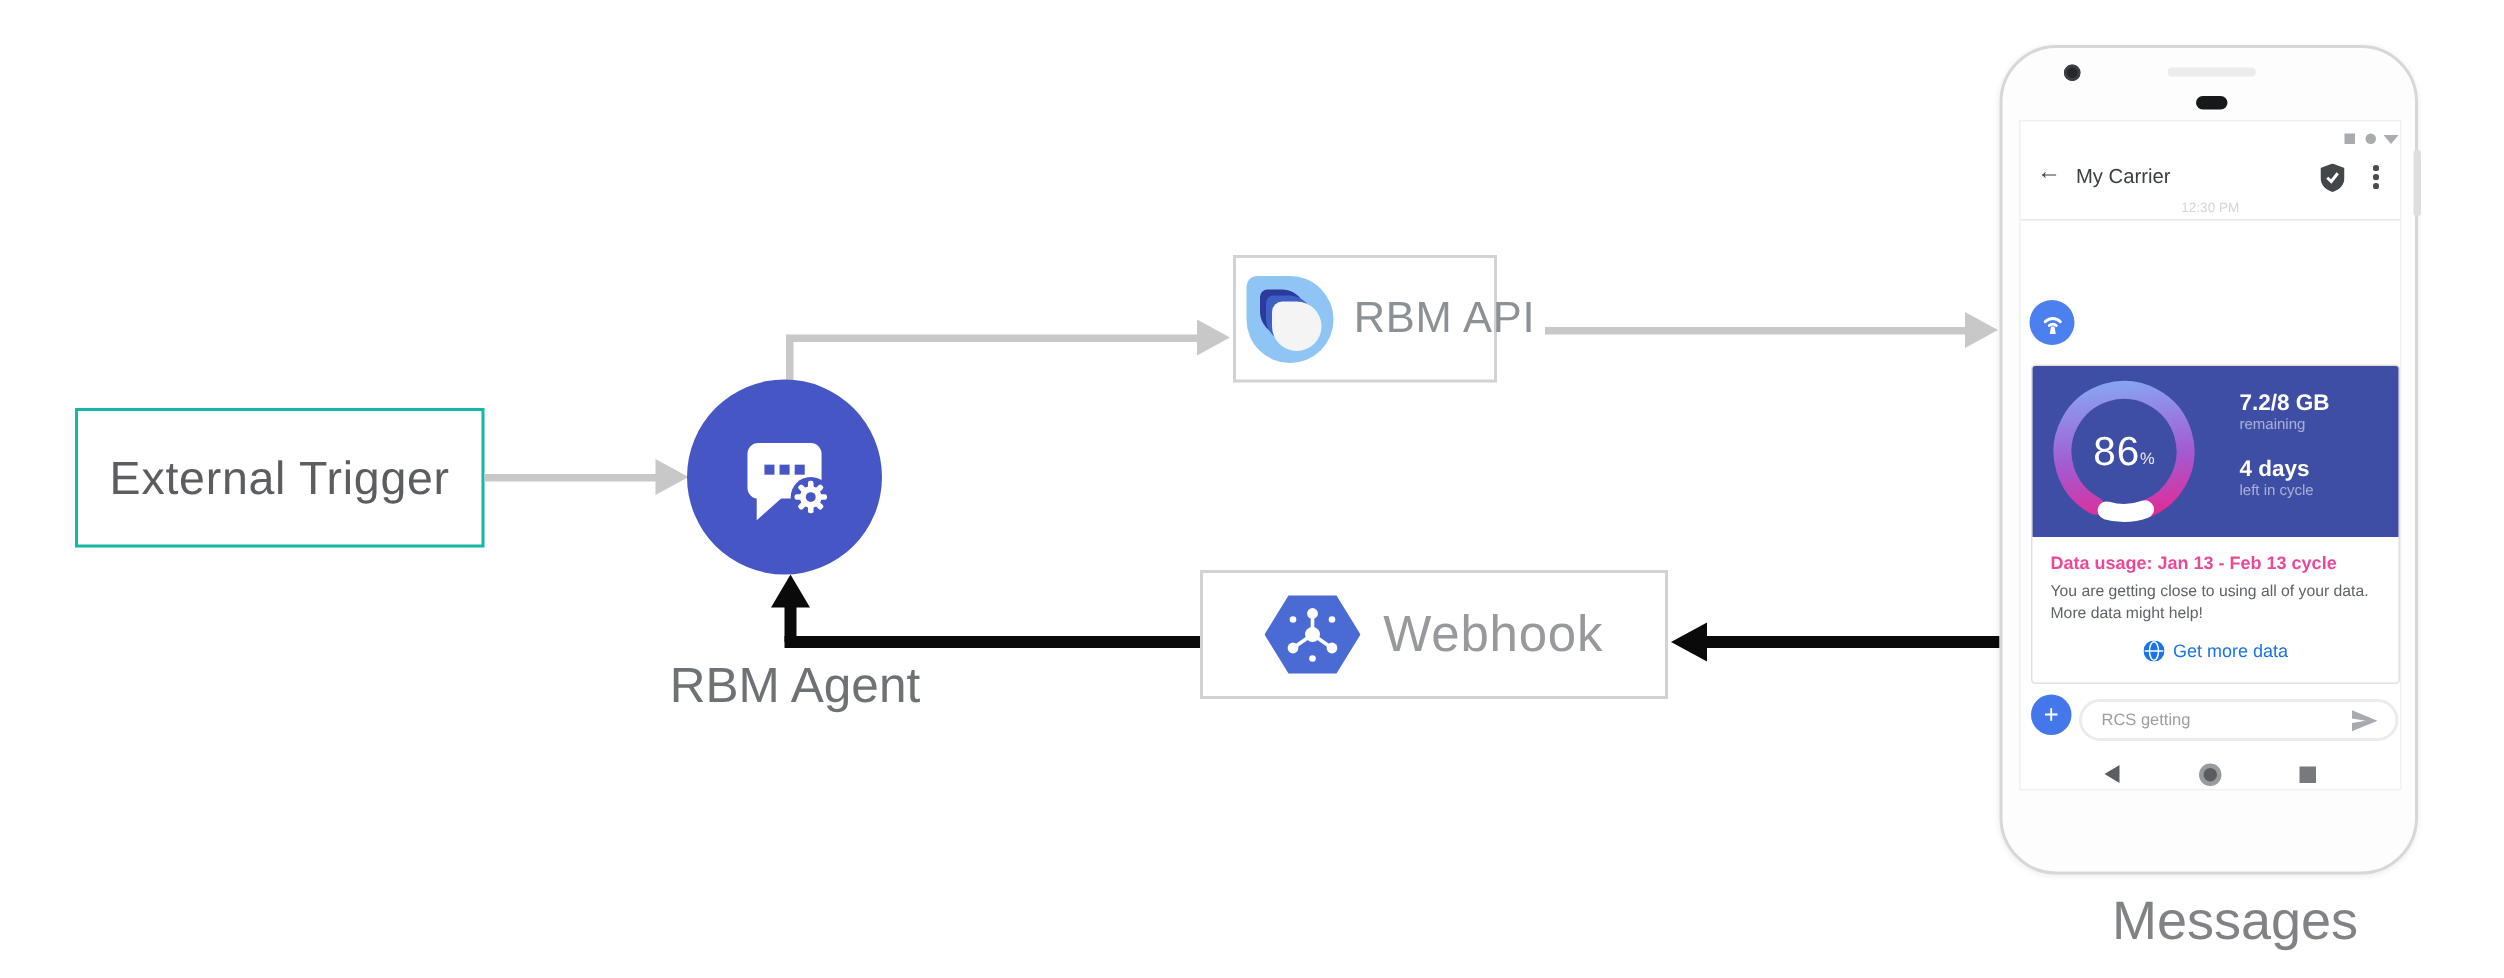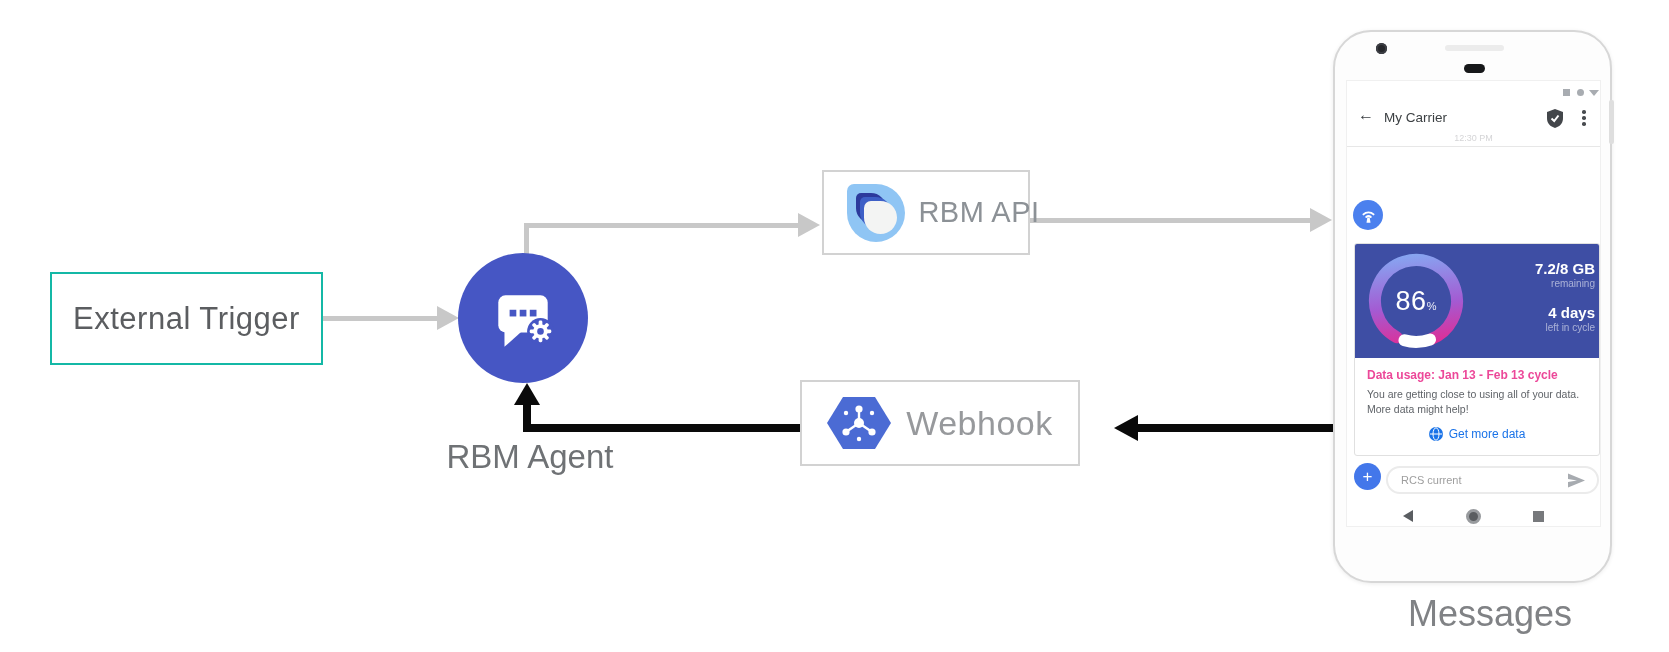--- a/index.html
+++ b/index.html
@@ -4,23 +4,23 @@
 <style>
   * { margin:0; padding:0; box-sizing:border-box; }
   body { background:#fff; font-family:"Liberation Sans","DejaVu Sans",sans-serif; }
   #canvas { position:relative; width:1669px; height:652px; background:#fff; overflow:hidden; }
 
   
   .node-box { position:absolute; background:#fff; border:2px solid #14b8a6; display:flex; align-items:center; justify-content:center; }
   .node-label { color:#6e7073; font-weight:300; letter-spacing:.5px; white-space:nowrap; }
   #external-trigger { left:50px; top:272px; width:273px; height:93px; }
   #external-trigger .node-label { font-size:31px; color:#5b5d60; }
-  #rbm-api-box { left:822px; top:170px; width:208px; height:85px; gap:13px; border-width:2px; border-color:#d2d2d2;padding-left:35px; }
+  #rbm-api-box { left:822px; top:170px; width:176px; height:85px; gap:13px; border-width:2px; border-color:#d2d2d2;padding-left:35px; }
   #rbm-api-box .node-label { font-size:29px; color:#8c9196; }
-  #webhook-box { left:800px; top:380px; width:280px; height:86px; gap:15px; border-color:#d2d2d2; }
+  #webhook-box { left:800px; top:380px; width:312px; height:86px; gap:15px; border-color:#d2d2d2; }
   #webhook-box .node-label { font-size:34px; color:#97999c; }
 
   #agent-circle { position:absolute; left:458px; top:253px; width:130px; height:130px; border-radius:50%; background:#4656c4; display:flex; align-items:center; justify-content:center; }
   #agent-label { position:absolute; left:400px; top:438px; width:260px; text-align:center; font-size:33px; color:#6f7275; font-weight:300; }
   #messages-label { position:absolute; left:1365px; top:593px; width:250px; text-align:center; font-size:36px; color:#808285; font-weight:300; }
 
   
   .line { position:absolute; background:#c8c8c8; }
   .line-black { position:absolute; background:#0a0a0a; }
   .ah-right { position:absolute; width:0; height:0; border-top:12px solid transparent; border-bottom:12px solid transparent; border-left:22px solid #c8c8c8; }
@@ -60,21 +60,21 @@
   #avatar { position:absolute; left:6px; top:119px; width:30px; height:30px; border-radius:50%; background:#4b80ee; display:flex; align-items:center; justify-content:center; }
   #bubble { position:absolute; left:41px; top:94px; width:141px; height:50px; background:#f1f3f4; border-radius:17px; padding:9px 12px; font-size:11px; line-height:1.45; color:#3c4043; }
 
   
   #usage-card { position:absolute; left:7px; top:162px; width:246px; border:1px solid #e0e0e0; border-radius:3px; background:#fff; }
   #card-hero { position:relative; height:114px; background:#3e4ea4; border-radius:2px 2px 0 0; }
   #gauge-wrap { position:absolute; left:10px; top:6px; width:102px; height:102px; }
   #gauge-text { position:absolute; left:0; top:0; width:102px; height:102px; display:flex; align-items:center; justify-content:center; color:#fff; }
   #gauge-text .pct { font-size:27px; font-weight:300; letter-spacing:.5px; }
   #gauge-text .unit { font-size:11px; margin-top:10px; opacity:.9; }
-  #hero-right { position:absolute; left:138px; top:16px; width:102px; text-align:right; color:#fff; }
+  #hero-right { position:absolute; left:138px; top:16px; width:102px; text-align:left; color:#fff; }
   .hero-big { font-size:15px; font-weight:bold; }
   .hero-sub { font-size:10px; color:rgba(255,255,255,.55); margin-top:1px; }
   .hero-gap { height:15px; }
   #card-body { padding:10px 12px 12px 12px; }
   #card-title { font-size:12px; font-weight:bold; color:#ec4899; }
   .card-text { font-size:10.5px; color:#5f6368; line-height:1.45; }
   #card-text-1 { margin-top:5px; }
   #card-action { margin-top:10px; margin-bottom:2px; display:flex; align-items:center; justify-content:center; gap:6px; cursor:pointer; }
   #card-action span { font-size:12px; font-weight:normal; color:#1a73e8; }
 
@@ -241,21 +241,21 @@
             </svg>
             <span>Get more data</span>
           </div>
         </div>
       </div>
 
       <div id="plus-button">
         <span>+</span>
       </div>
       <div id="compose-pill">
-        <span id="compose-placeholder">RCS current</span>
+        <span id="compose-placeholder">RCS getting</span>
         <span id="send-icon">
           <svg width="19" height="15" viewBox="0 0 19 15">
             <path d="M1,0.5 L18,7.5 L1,14.5 L1,9 L10,7.5 L1,6 Z" fill="#a7abb0"></path>
           </svg>
         </span>
       </div>
 
       <div id="nav-back"></div>
       <div id="nav-home"></div>
       <div id="nav-recents"></div>

